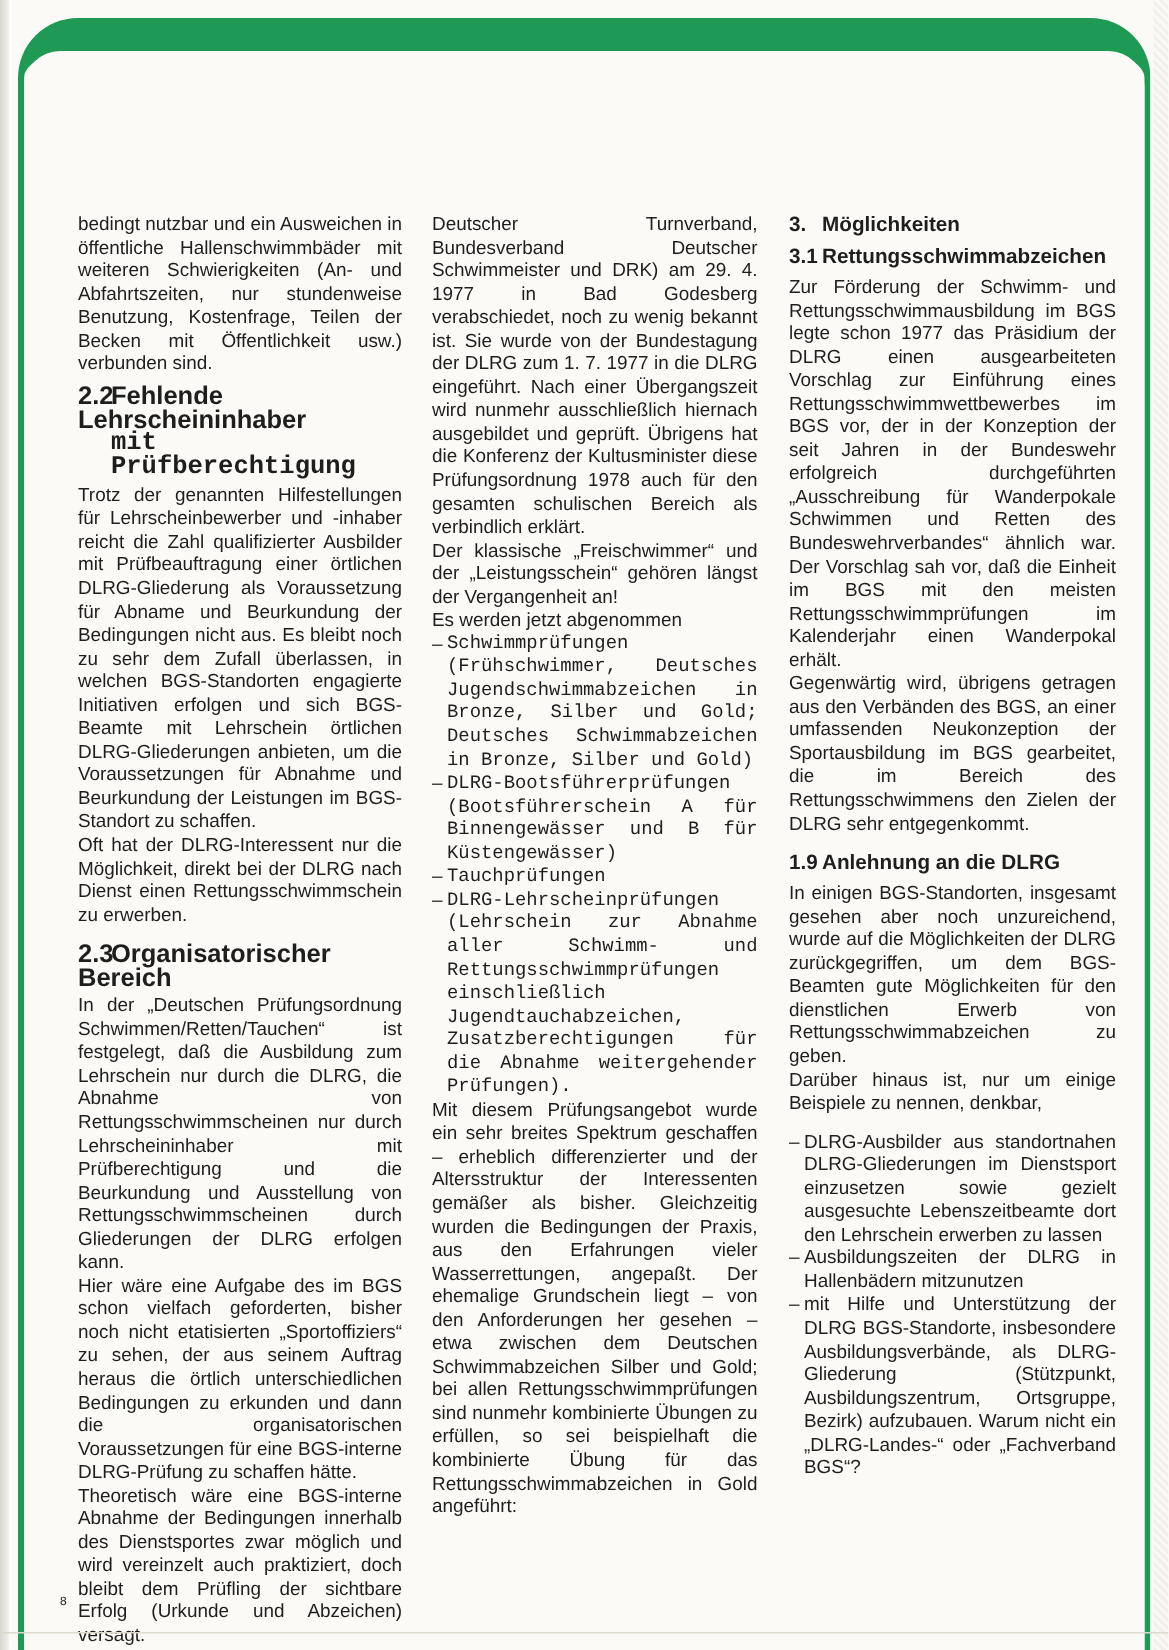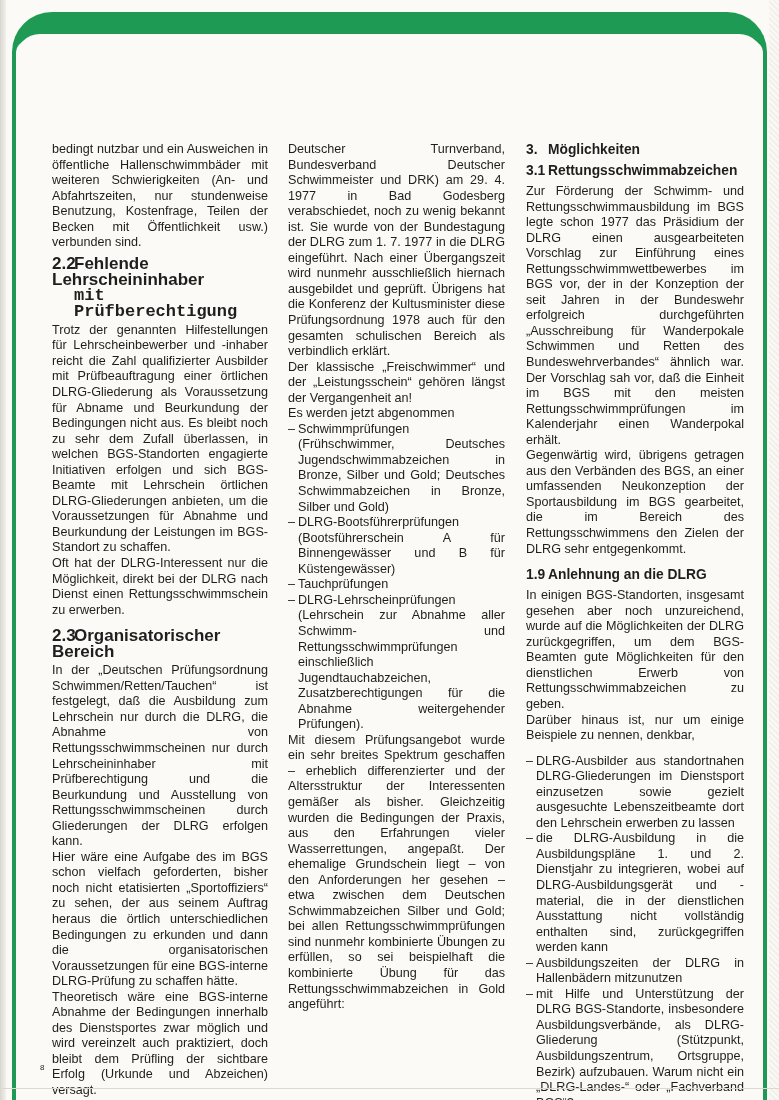--- a/index.html
+++ b/index.html
@@ -46,21 +46,21 @@
   h3 {
     margin: 0; font-size: 17px; font-weight: bold; line-height: 16px; text-align: left;
   }
   h3.sec { margin-top: 5px; margin-bottom: 3px; }
   h3.big { font-size: 13.8px; margin-bottom: 5px; }
   .h-num { display: inline-block; width: 22px; }
   .h-cont { padding-left: 22px; display: block; font-family: Liberation Mono, monospace; }
   .dash-list { margin: 0; padding: 0; list-style: none; }
   .dash-list li { position: relative; padding-left: 10px; }
   .dash-list li::before { content: "–"; position: absolute; left: 0; }
-  .sub { display: block; }
+  .sub { display: block; font-family: Liberation Mono, monospace; }
   .gap-s { height: 5px; }
   .gap-m { height: 10px; }
   .pagenum { position: absolute; left: 40px; top: 1063px; font-size: 8px; }
 </style>
 </head>
 <body>
 
 <div class="scan-edge-left"></div>
 <div class="scan-edge-right"></div>
 
@@ -126,21 +126,20 @@
   <p>Gegenwärtig wird, übrigens getragen aus den Verbänden des BGS, an einer umfassenden Neukonzeption der Sportausbildung im BGS gearbeitet, die im Bereich des Rettungsschwimmens den Zielen der DLRG sehr entgegenkommt.</p>
   <div class="gap-m"></div>
   <h3 class="big">
     <span class="h-num">1.9</span><span>Anlehnung an die DLRG</span>
   </h3>
   <p>In einigen BGS-Standorten, insgesamt gesehen aber noch unzureichend, wurde auf die Möglichkeiten der DLRG zurückgegriffen, um dem BGS-Beamten gute Möglichkeiten für den dienstlichen Erwerb von Rettungsschwimmabzeichen zu geben.</p>
   <p>Darüber hinaus ist, nur um einige Beispiele zu nennen, denkbar,</p>
   <div class="gap-m"></div>
   <ul class="dash-list">
     <li>DLRG-Ausbilder aus standortnahen DLRG-Gliederungen im Dienstsport einzusetzen sowie gezielt ausgesuchte Lebenszeitbeamte dort den Lehrschein erwerben zu lassen</li>
-    <li>die DLRG-Ausbildung in die Ausbildungspläne 1. und 2. Dienstjahr zu integrieren, wobei auf DLRG-Ausbildungsgerät und -material, die in der dienstlichen Ausstattung nicht vollständig enthalten sind, zurückgegriffen werden kann</li>
     <li>Ausbildungszeiten der DLRG in Hallenbädern mitzunutzen</li>
     <li>mit Hilfe und Unterstützung der DLRG BGS-Standorte, insbesondere Ausbildungsverbände, als DLRG-Gliederung (Stützpunkt, Ausbildungszentrum, Ortsgruppe, Bezirk) aufzubauen. Warum nicht ein „DLRG-Landes-“ oder „Fachverband BGS“?</li>
 
   </ul>
 
 </div>
 
 <div class="bottom-line"></div>
 
 </body></html>

